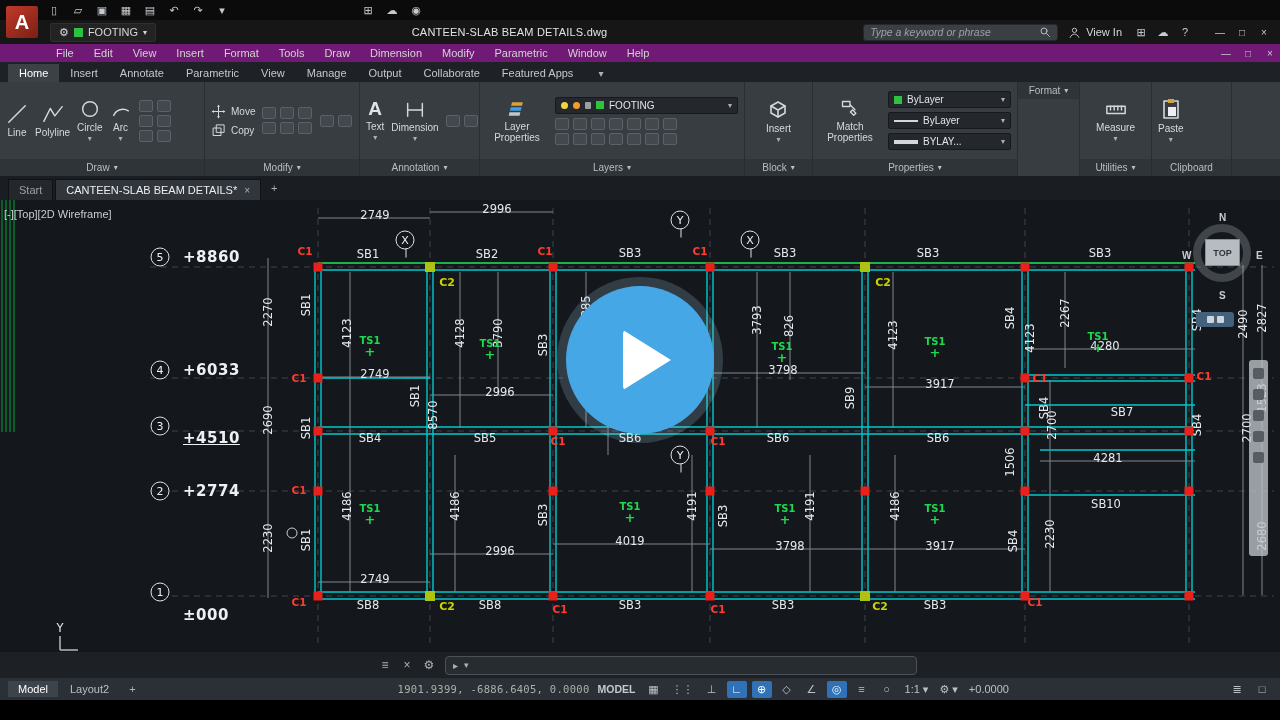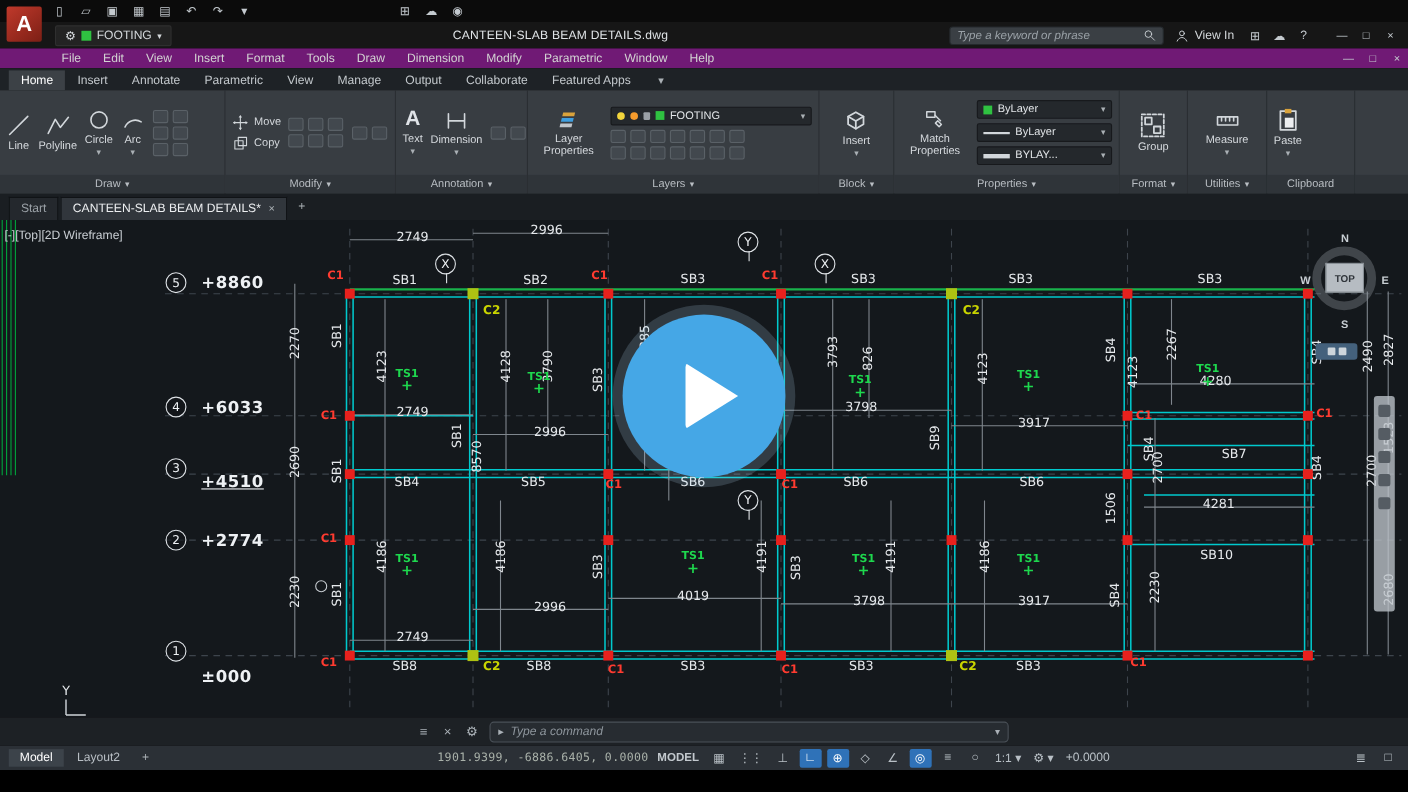--- a/index.html
+++ b/index.html
@@ -424,30 +424,20 @@
           </div>
         </div>
       </div>
       <div class="panel-footer">
         <span>Properties</span>
         <span style="font-size:8px">▾</span>
       </div>
     </div>
 
     <div class="panel" style="width:62px">
-      <div class="panel-body" style="justify-content:center">
-        <div class="tool">
-          <svg class="icon" width="24" height="24" viewBox="0 0 24 24">
-              <rect x="2" y="2" width="20" height="20" stroke-dasharray="3 2"></rect>
-              <rect x="5" y="5" width="6" height="6"></rect>
-              <rect x="13" y="13" width="6" height="6"></rect>
-            </svg>
-          <span class="tlabel">Group</span>
-        </div>
-      </div>
       <div class="panel-footer">
         <span>Format</span>
         <span style="font-size:8px">▾</span>
       </div>
     </div>
 
     <div class="panel" style="width:72px">
       <div class="panel-body" style="justify-content:center">
         <div class="tool">
           <svg class="icon" width="24" height="22" viewBox="0 0 24 24">
@@ -775,21 +765,20 @@
   </div>
 
   <div class="cmdbar">
     <span id="cmd-icons" style="display:flex;gap:8px">
         <span class="cic">≡</span>
         <span class="cic">×</span>
         <span class="cic">⚙</span>
       </span>
     <div class="cmd-input-wrap">
       <span class="cmd-prompt">▸</span>
-      <input placeholder="Type a command" style="">
       <span class="cmd-caret">▾</span>
     </div>
   </div>
 
   <div class="statusbar">
     <span id="status-tabs" style="display:flex;align-items:center;gap:2px">
         <span class="stab active">Model</span>
         <span class="stab">Layout2</span>
         <span class="stplus">+</span>
       </span>

